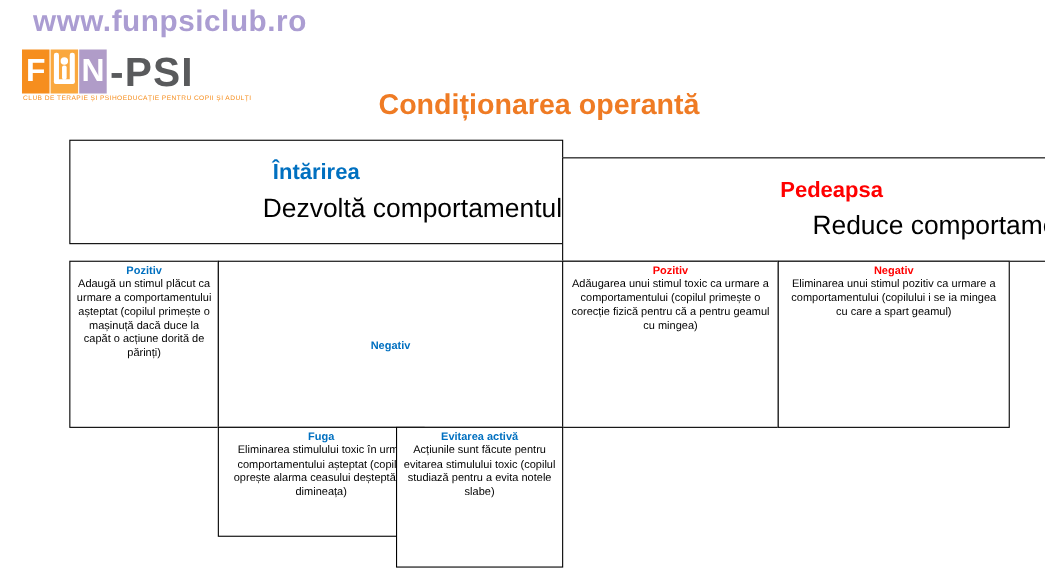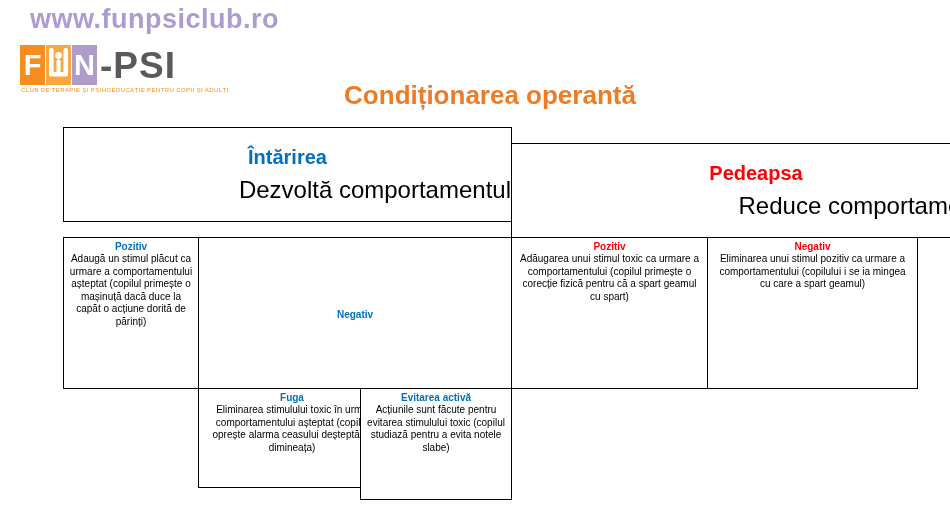--- a/index.html
+++ b/index.html
@@ -50,21 +50,21 @@
   .center-only{display:flex;align-items:center;justify-content:center;}
   .blue{color:#0070c0;} .red{color:#ff0000;}
 
   #hdr-left   {left:63px;  top:127px; width:449px; height:95px;}
   #hdr-right  {left:511px; top:143px; width:490px; height:95px;}
   #cell-rpos  {left:63px;  top:237px; width:136px; height:152px;}
   #cell-rneg  {left:198px; top:237px; width:314px; height:152px;}
   #cell-ppos  {left:511px; top:237px; width:197px; height:152px;}
   #cell-pneg  {left:707px; top:237px; width:211px; height:152px;}
   #cell-fuga  {left:198px; top:388px; width:188px; height:100px;}
-  #cell-evit  {left:360px; top:388px; width:152px; height:112px;}
+  #cell-evit  {left:360px; top:388px; width:152px; height:128px;}
 </style>
 </head>
 <body>
 
 <div class="canvas">
 
   <div class="url">www.funpsiclub.ro</div>
 
   <div class="logo">
     <span class="lb f">F</span>
@@ -99,21 +99,21 @@
     <div class="cell-title blue">Pozitiv</div>
     <div class="cell-body">Adaugă un stimul plăcut ca urmare a comportamentului așteptat (copilul primește o mașinuță dacă duce la capăt o acțiune dorită de părinți)</div>
   </div>
 
   <div class="cell center-only" id="cell-rneg">
     <div class="cell-title blue">Negativ</div>
   </div>
 
   <div class="cell" id="cell-ppos">
     <div class="cell-title red">Pozitiv</div>
-    <div class="cell-body">Adăugarea unui stimul toxic ca urmare a comportamentului (copilul primește o corecție fizică pentru că a spart geamul cu spart)</div>
+    <div class="cell-body">Adăugarea unui stimul toxic ca urmare a comportamentului (copilul primește o corecție fizică pentru că a pentru geamul cu mingea)</div>
   </div>
 
   <div class="cell" id="cell-pneg">
     <div class="cell-title red">Negativ</div>
     <div class="cell-body">Eliminarea unui stimul pozitiv ca urmare a comportamentului (copilului i se ia mingea cu care a spart geamul)</div>
   </div>
 
   <div class="cell" id="cell-fuga">
     <div class="cell-title blue">Fuga</div>
     <div class="cell-body">Eliminarea stimulului toxic în urma comportamentului așteptat (copilul oprește alarma ceasului deșteptător dimineața)</div>

